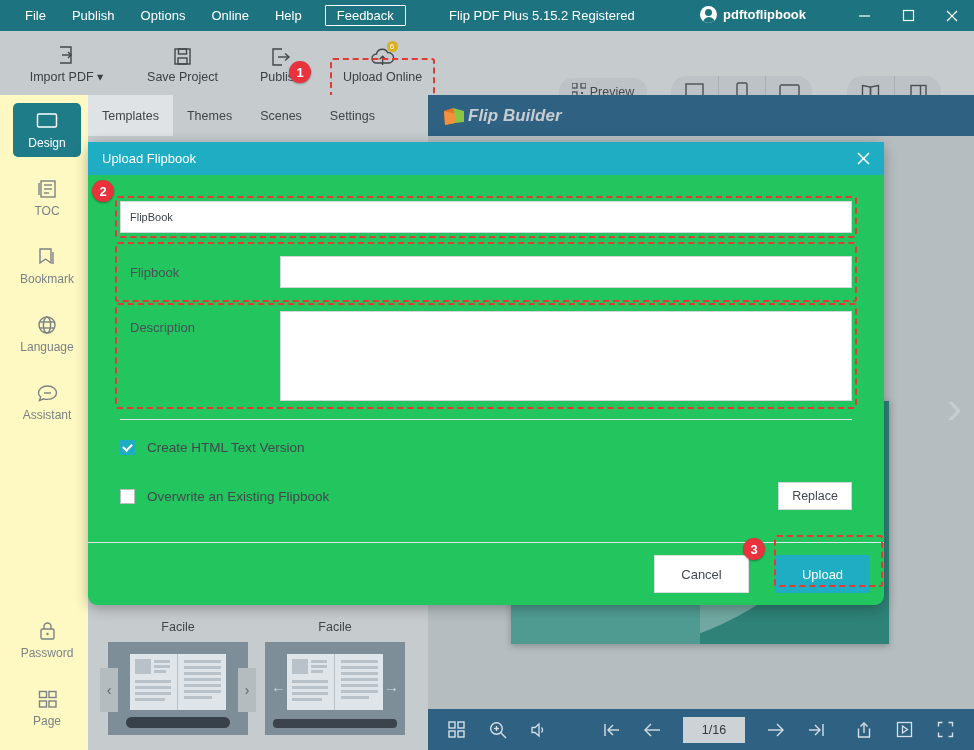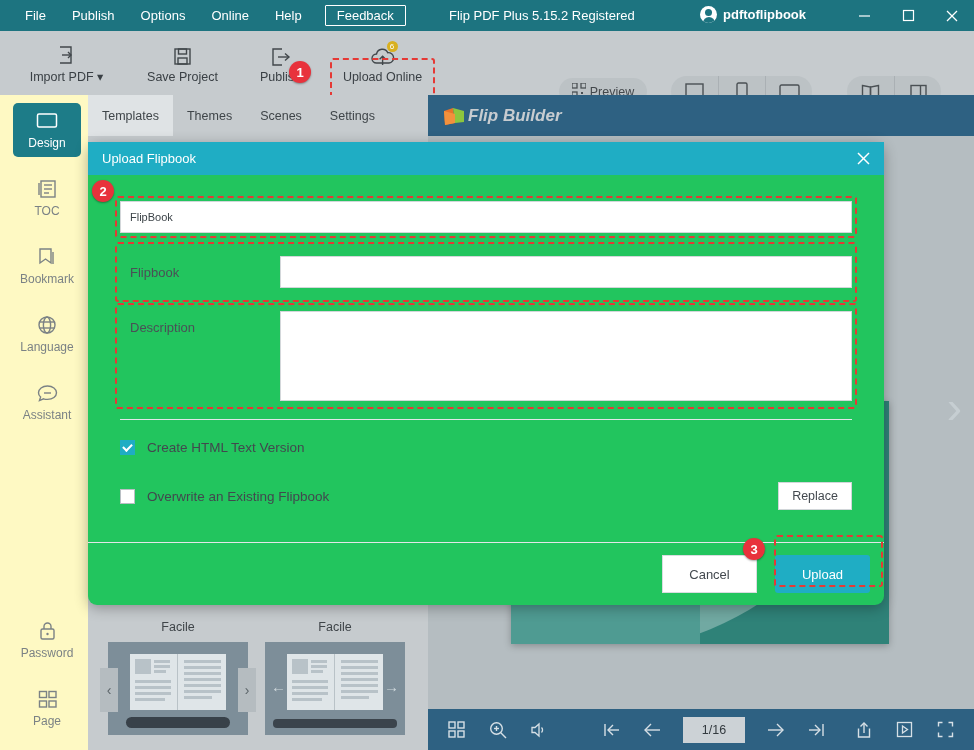--- a/index.html
+++ b/index.html
@@ -253,21 +253,21 @@
   }
   .check-label { font-size: 13.5px; color: #42484e; }
   .replace-btn {
     margin-left: auto; border: 1px solid #d1d6d9; background: #fff;
     font-size: 12.5px; color: #43494f; padding: 6px 13px;
     font-family: "Liberation Sans", sans-serif;
   }
   .dlg-footer {
     position: absolute; left: 0; bottom: 0; width: 796px; height: 63px;
     border-top: 1px solid #e3e6e8; display: flex; align-items: center;
-    justify-content: flex-end; padding-right: 14px; gap: 8px; padding-left: 47px;
+    justify-content: flex-end; padding-right: 14px; gap: 16px; padding-left: 47px;
   }
   .btn-cancel {
     width: 95px; height: 38px; border: 1px solid #d9dde0; background: #fff;
     font-size: 13px; color: #43494f; font-family: "Liberation Sans", sans-serif;
   }
   .btn-upload {
     width: 95px; height: 38px; border: 0; background: #1fadc4; color: #fff;
     font-size: 13px; border-radius: 3px; margin-left: 10px;
     font-family: "Liberation Sans", sans-serif;
   }

